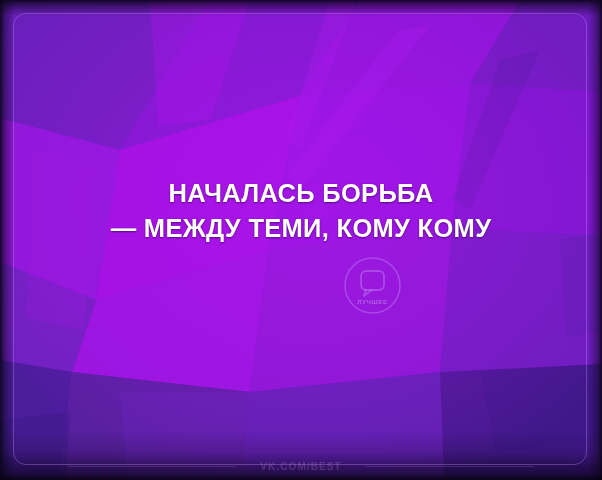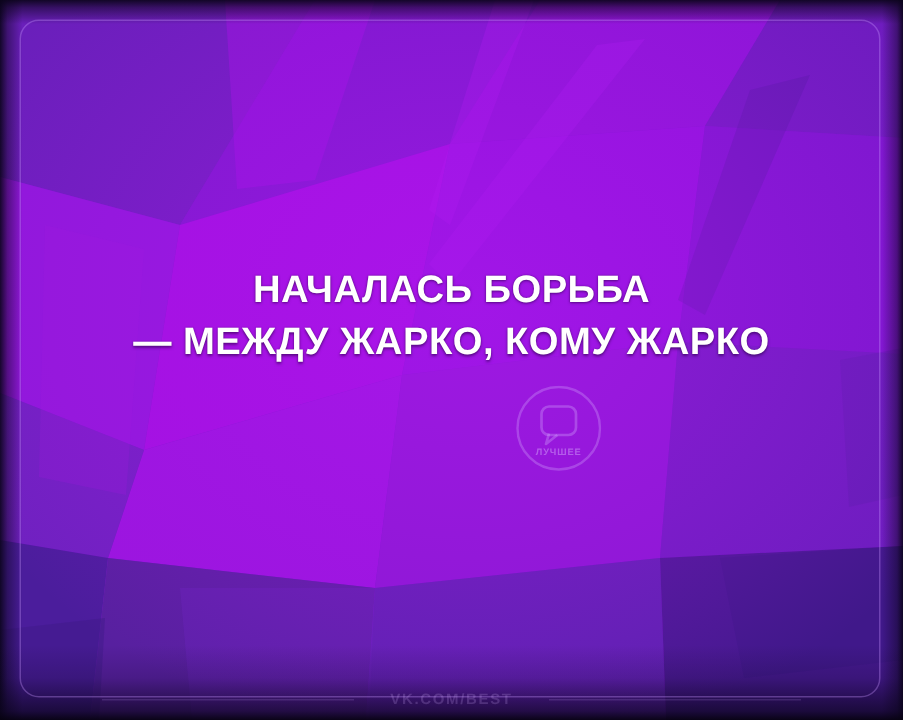--- a/index.html
+++ b/index.html
@@ -201,21 +201,21 @@
     <svg viewBox="0 0 57 57">
       <circle cx="28.5" cy="28.5" r="27.5" fill="none" stroke="rgba(215,175,255,0.30)" stroke-width="1.6"></circle>
       <rect x="17" y="14" width="23" height="19" rx="5" ry="5" fill="none" stroke="rgba(215,175,255,0.32)" stroke-width="1.8"></rect>
       <path d="M22 32 L20 39 L27.5 33" fill="none" stroke="rgba(215,175,255,0.32)" stroke-width="1.8" stroke-linejoin="round"></path>
       <text x="28.5" y="46.5" text-anchor="middle" font-family="Liberation Sans, sans-serif" font-size="6.2" font-weight="bold" letter-spacing="0.6" fill="rgba(222,188,255,0.42)">ЛУЧШЕЕ</text>
     </svg>
   </div>
 
   <div id="quote">
     <span class="quote-line l1">НАЧАЛАСЬ БОРЬБА</span>
-    <span class="quote-line l2">— МЕЖДУ ЖАРКО, КОМУ ЖАРКО</span>
+    <span class="quote-line l2">— МЕЖДУ ТЕМИ, КОМУ КОМУ</span>
   </div>
 
   <div id="source-watermark">
     <div class="sw-rule"></div>
     <span id="source-url">VK.COM/BEST</span>
     <div class="sw-rule"></div>
   </div>
 
 </div>
 

